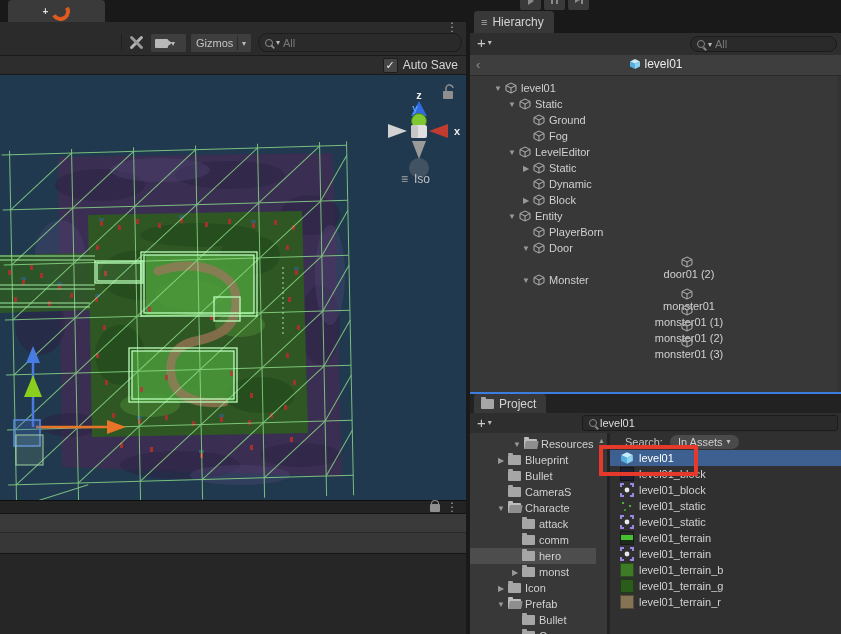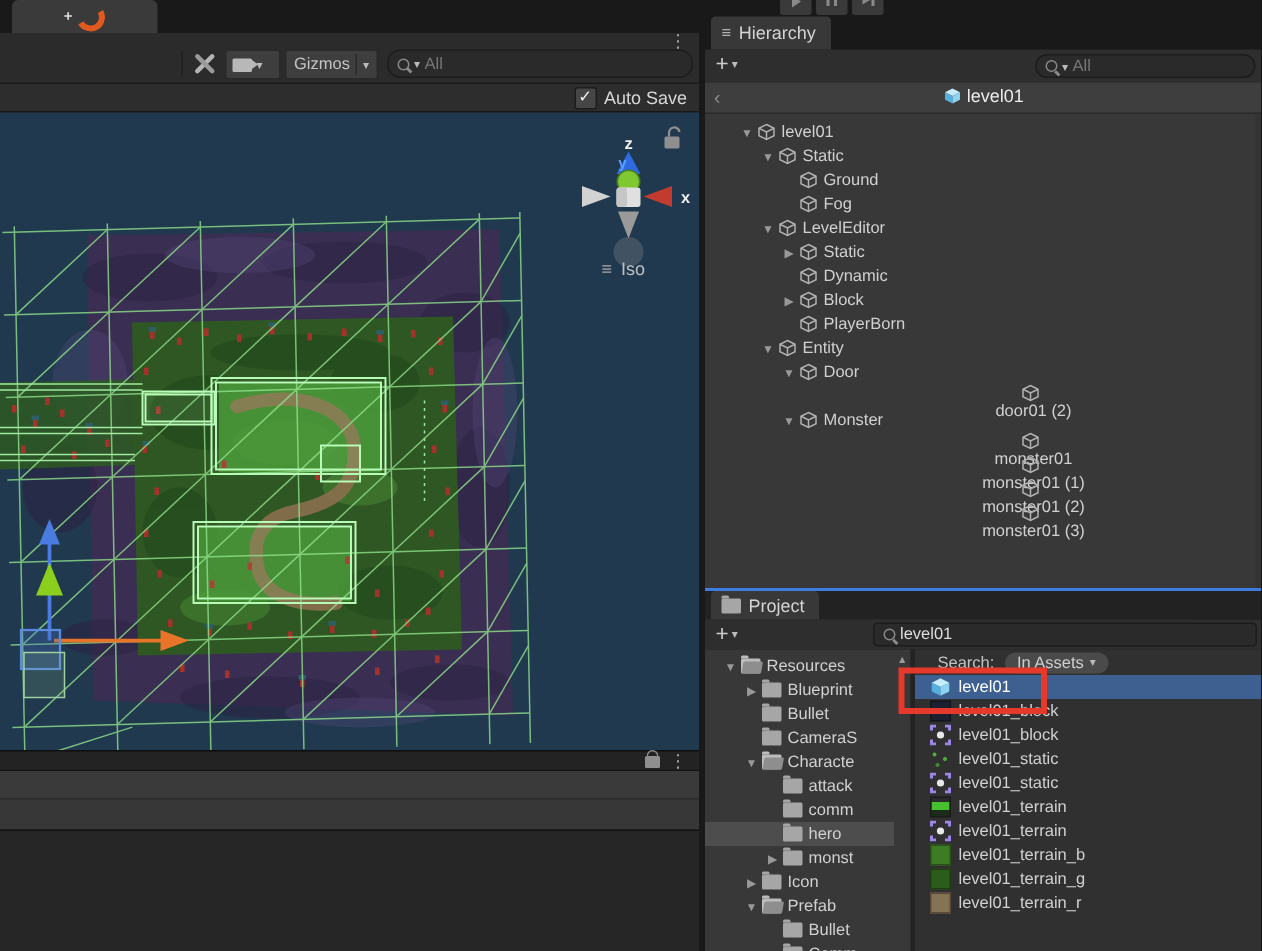--- a/index.html
+++ b/index.html
@@ -105,21 +105,21 @@
       background:#8e8e8e;border-radius:1px;transform:skewX(-10deg);}
   #proj-toolbar{position:absolute;left:0;top:21px;width:371px;height:20px;background:#2e2e2e;
       border-bottom:1px solid #1a1a1a;}
   #proj-search{left:112px;top:2px;width:256px;height:16px;border-radius:3px;position:absolute;}
   #proj-body{position:absolute;left:0;top:41px;width:371px;height:201px;}
   #ptree{position:absolute;left:0;top:0;width:126px;height:201px;background:#383838;
       padding-top:3px;box-sizing:border-box;overflow:hidden;}
   .prow{height:16px;display:flex;align-items:center;white-space:nowrap;}
   .prow .lbl{margin-left:4px;color:#d0d0d0;}
   .prow.sel{background:#4d4d4d;}
-  .pd0{padding-left:10px;}.pd1{padding-left:24px;}.pd2{padding-left:38px;}
+  .pd0{padding-left:20px;margin-left:20px;}.pd1{padding-left:24px;}.pd2{padding-left:38px;}
   #pscroll{position:absolute;left:126px;top:0;width:11px;height:201px;background:#383838;
       text-align:center;color:#9a9a9a;font-size:7px;padding-top:4px;box-sizing:border-box;}
   #pvdiv{position:absolute;left:137px;top:0;width:3px;height:201px;background:#232323;}
   #presults{position:absolute;left:140px;top:0;width:231px;height:201px;background:#303030;overflow:hidden;}
   #res-head{height:17px;display:flex;align-items:center;gap:7px;padding-left:15px;color:#c2c2c2;}
   #scope-pill{background:#4a4a4a;border-radius:9px;padding:1px 8px;display:flex;align-items:center;
       gap:4px;color:#cfcfcf;}
   .rrow{height:16px;display:flex;align-items:center;}
   .rrow .lbl{color:#d0d0d0;white-space:nowrap;}
   .rrow.sel{background:#3d6091;}
@@ -509,33 +509,33 @@
           </svg>
           <span class="lbl">Dynamic</span>
         </div>
       <div class="trow d2">
           <span class="tw col"></span>
           <svg class="cub">
             <use href="#go-cube"></use>
           </svg>
           <span class="lbl">Block</span>
         </div>
-      <div class="trow d2">
-          <span class="tw"></span>
-          <svg class="cub">
-            <use href="#go-cube"></use>
-          </svg>
-          <span class="lbl">PlayerBorn</span>
-        </div>
       <div class="trow d1">
           <span class="tw exp"></span>
           <svg class="cub">
             <use href="#go-cube"></use>
           </svg>
           <span class="lbl">Entity</span>
+        </div>
+      <div class="trow d2">
+          <span class="tw"></span>
+          <svg class="cub">
+            <use href="#go-cube"></use>
+          </svg>
+          <span class="lbl">PlayerBorn</span>
         </div>
       <div class="trow d2">
           <span class="tw exp"></span>
           <svg class="cub">
             <use href="#go-cube"></use>
           </svg>
           <span class="lbl">Door</span>
         </div>
       <div class="trow d3">
           <span class="tw"></span>

